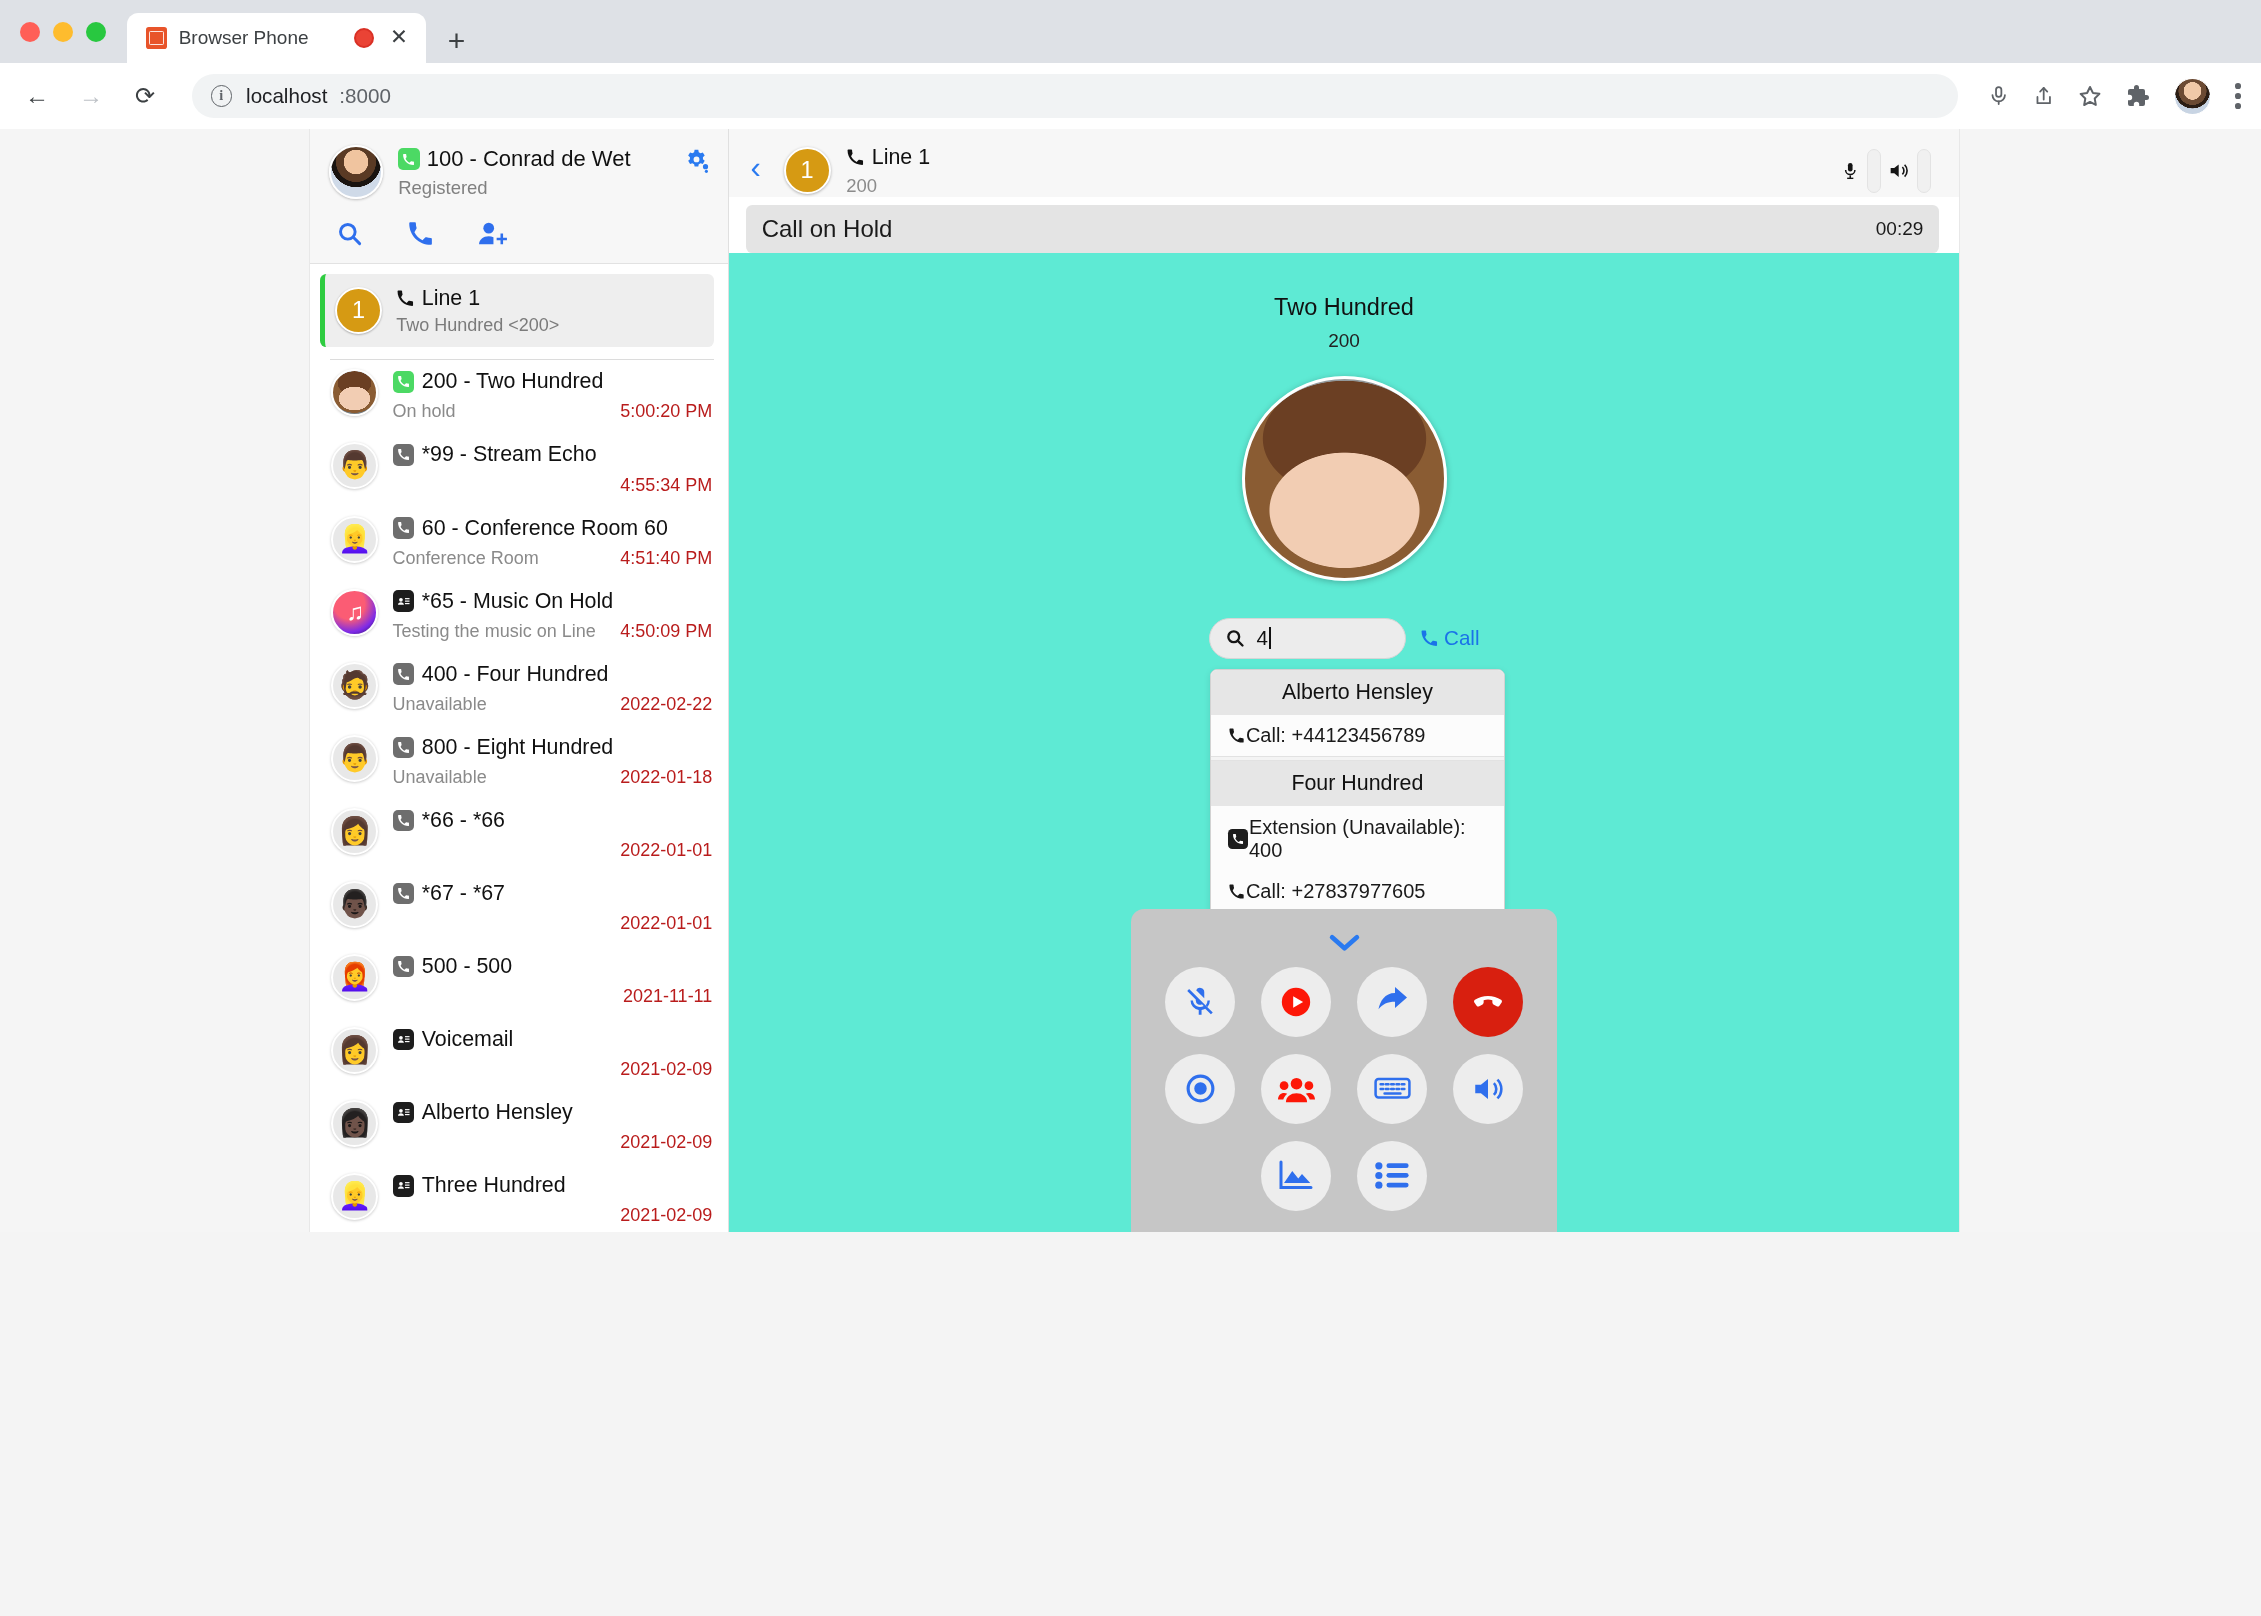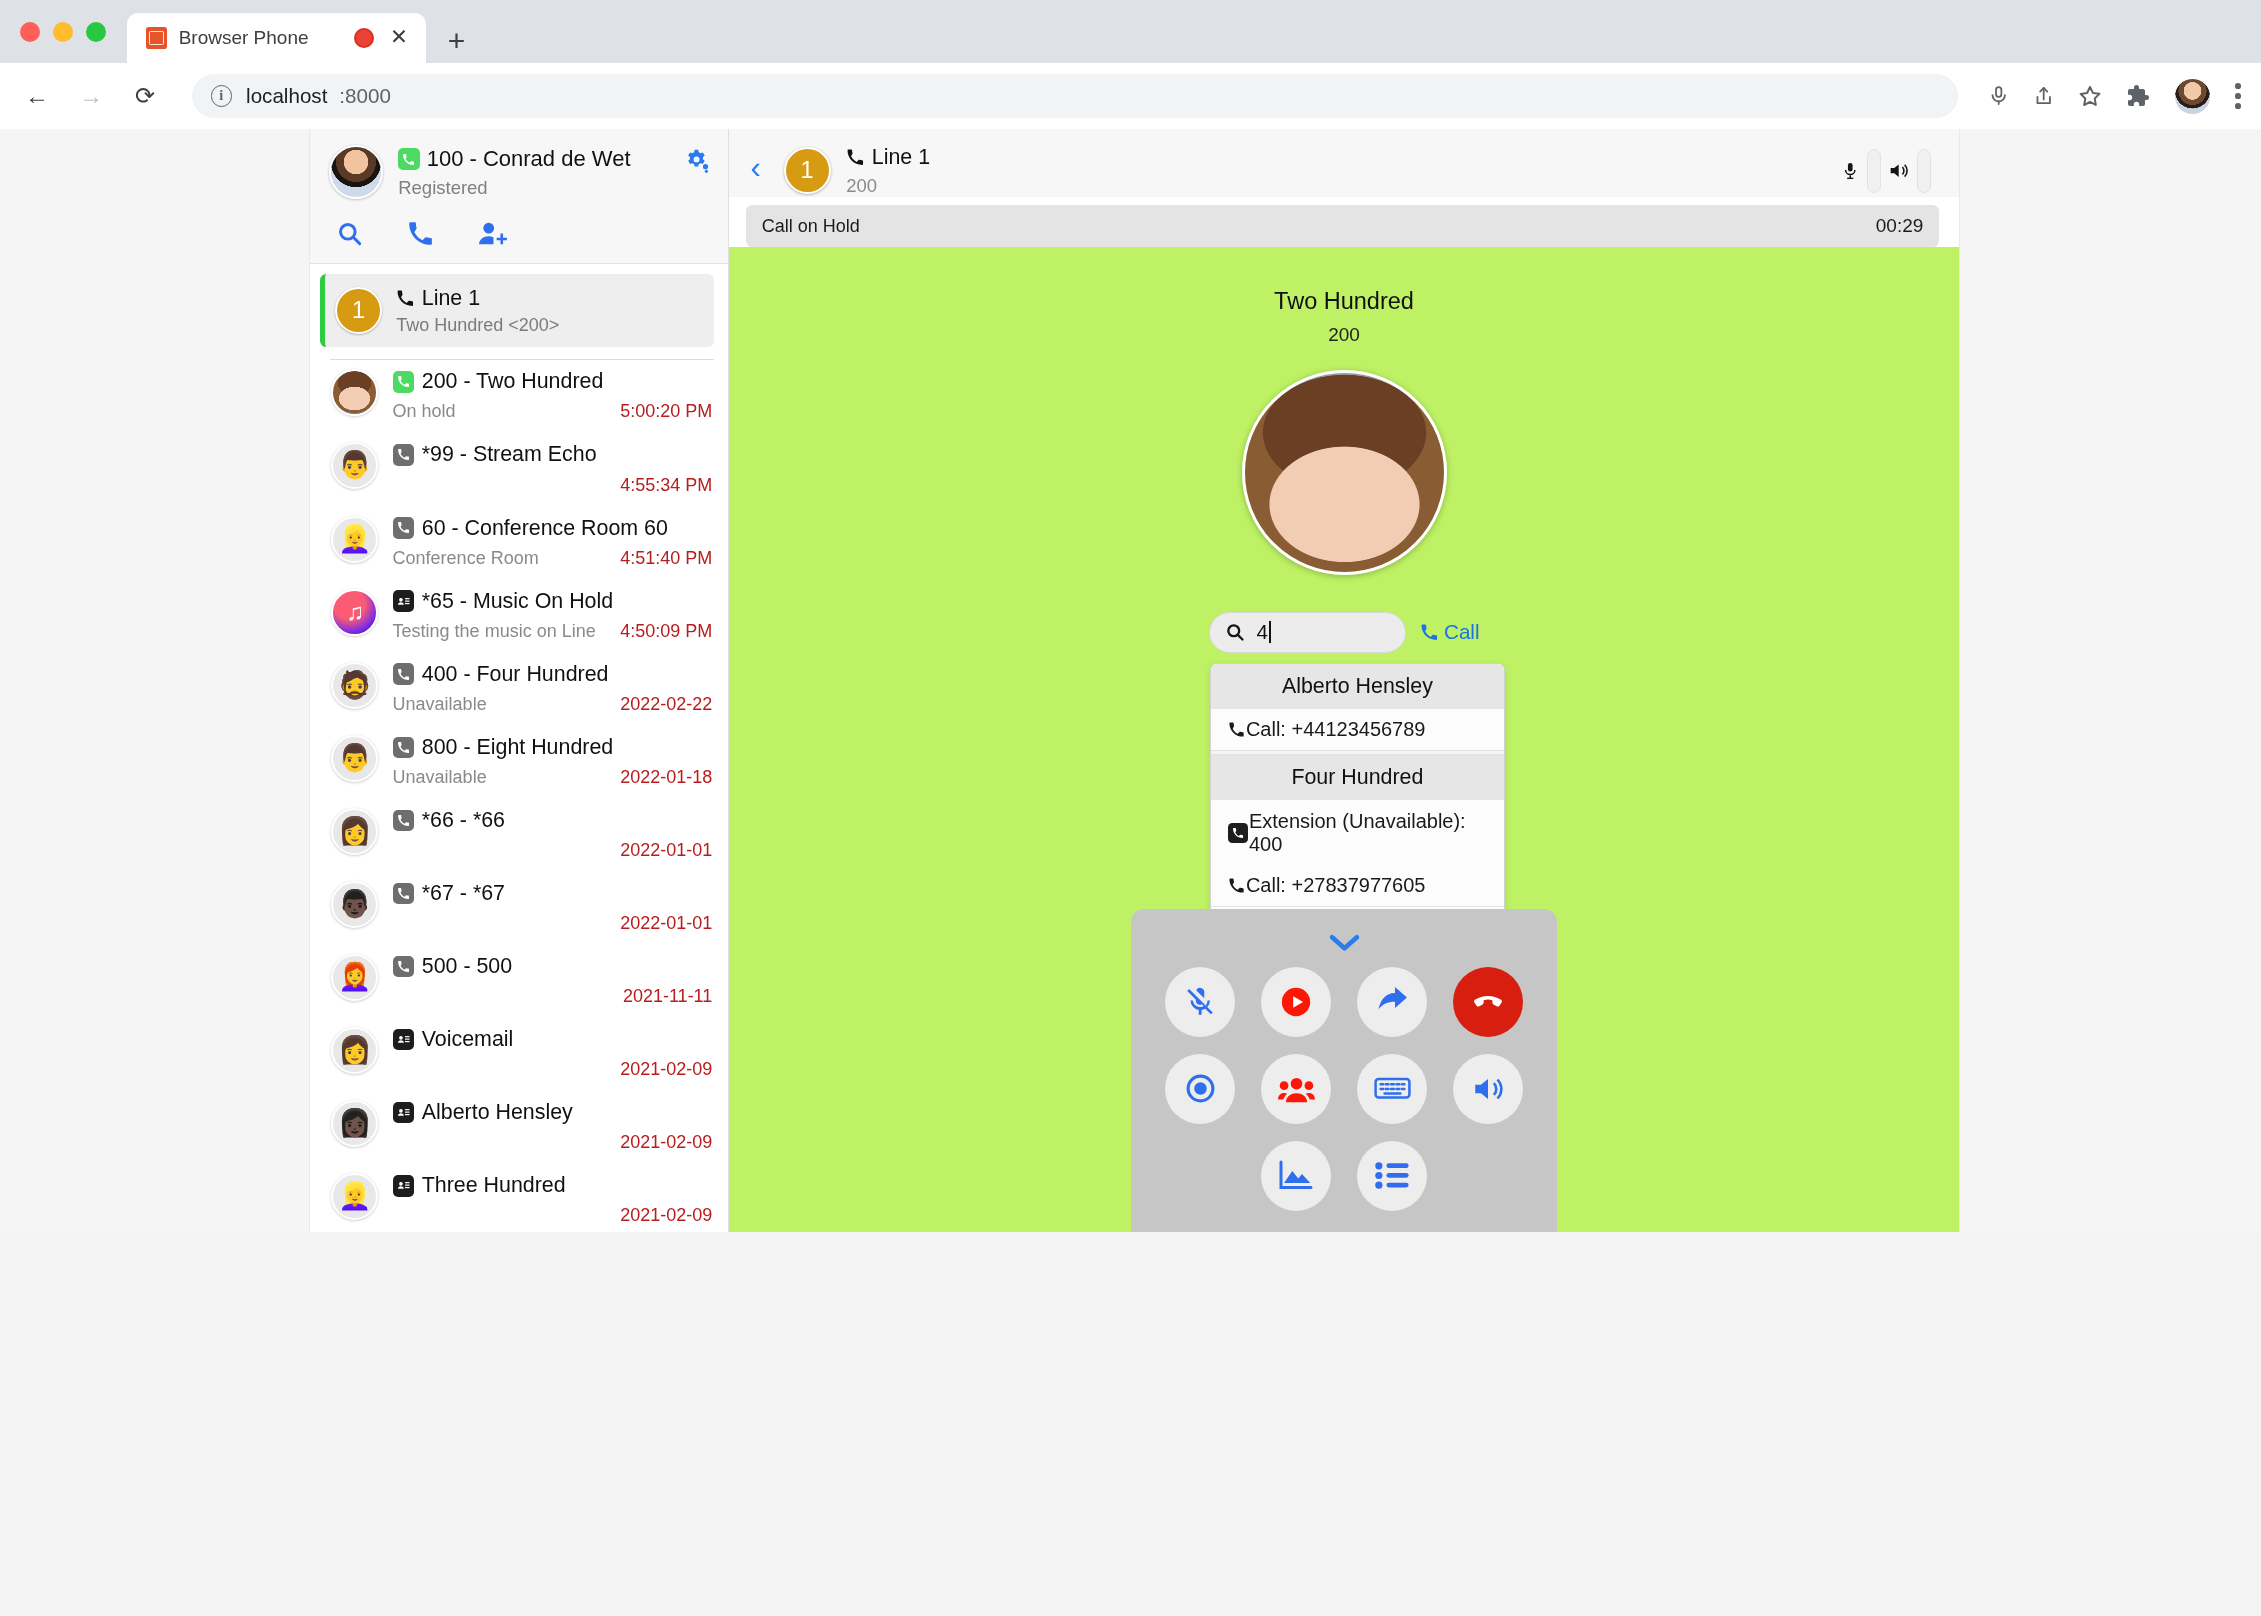--- a/index.html
+++ b/index.html
@@ -133,24 +133,24 @@
   .head-txt .h1 { font-size:21.4px; color:#111; display:flex; align-items:center; gap:7.1px; }
   .head-txt .h2 { font-size:18.5px; color:#8b8b8b; margin-top:5px; }
   .meters { display:flex; align-items:center; gap:7.1px; padding-right:4.3px;}
   .meter-ico { font-size:21.4px; color:#151515; display:flex; align-items:center; }
   .meter-bar { width:14.2px; height:44px; border-radius:8.5px; background:#f0f0f0; border:0.7px solid #e3e3e3; }
 
   .hold-bar {
     margin: 8.5px 20px 0 17px; background:#e4e4e4; border-radius:6.4px;
     padding: 10px 15.7px; display:flex; justify-content:space-between; align-items:center;
   }
-  .hold-bar .lbl { font-size:18px; color:#1a1a1a; }
+  .hold-bar .lbl { font-size:24px; color:#1a1a1a; }
   .hold-bar .tm { font-size:19px; color:#1a1a1a; }
 
-  .stage { flex:1; position:relative; background:#bef264; }
+  .stage { flex:1; position:relative; background:#5eead4; }
   .callee { text-align:center; padding-top:41px; }
   .callee .cn { font-size:23.5px; color:#111; }
   .callee .cx { font-size:19px; color:#222; margin-top:8.5px; }
   .big-pic {
     width:205px;height:205px;border-radius:50%;margin: 24px auto 0;
     border:3.6px solid #fff; box-shadow:0 1.4px 6.4px rgba(0,0,0,.25);
     background:
       radial-gradient(ellipse 52% 40% at 50% 66%, #f2cdb3 0 72%, rgba(242,205,179,0) 73%),
       radial-gradient(ellipse 48% 34% at 50% 30%, #6b3f23 0 85%, rgba(107,63,35,0) 86%),
       radial-gradient(ellipse 72% 62% at 50% 52%, #8a5c33 0 78%, rgba(138,92,51,0) 79%),

